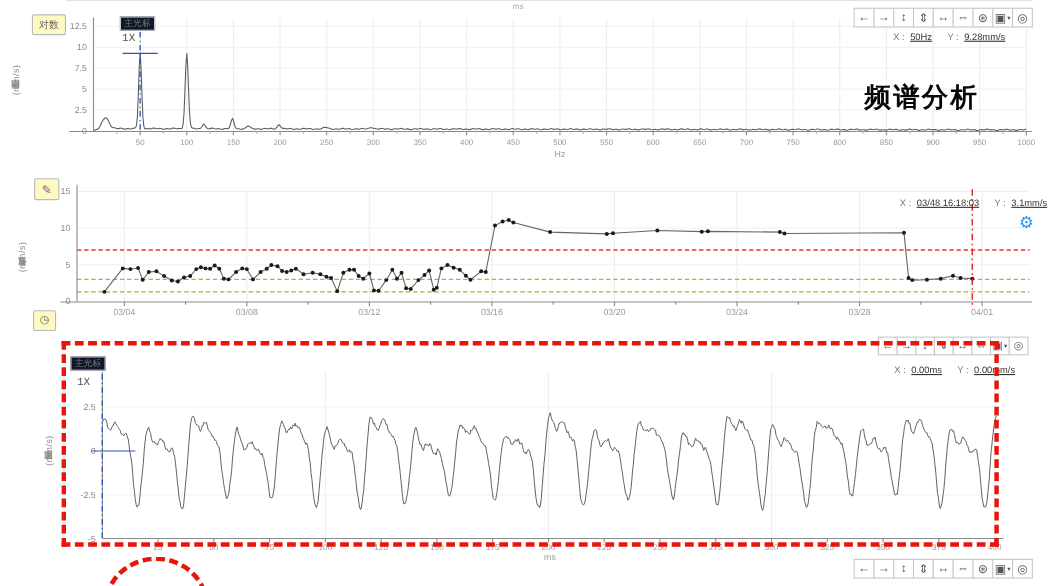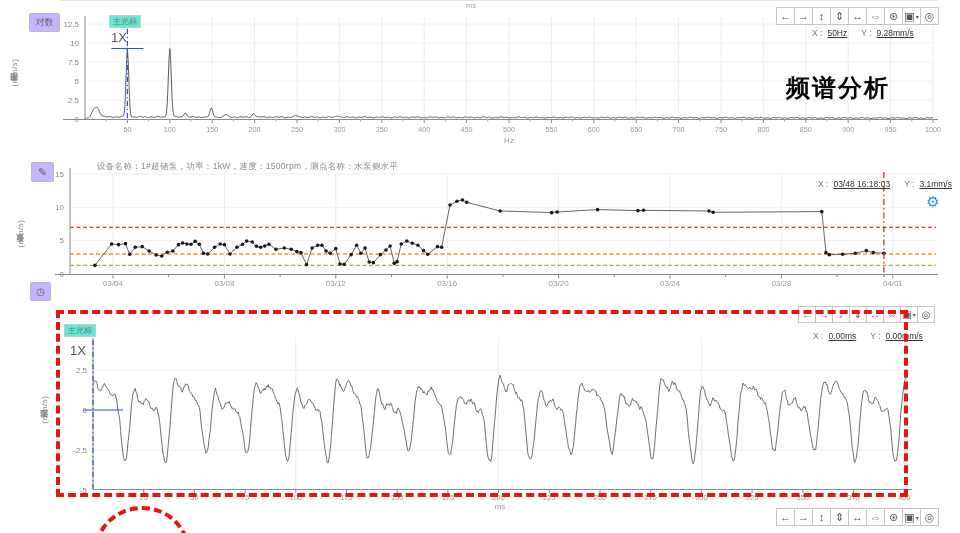--- a/index.html
+++ b/index.html
@@ -2,25 +2,25 @@
 <html><head>
 <meta charset="utf-8">
 <style>
   html,body{margin:0;padding:0;background:#fff;}
   .page{position:relative;width:960px;height:533px;overflow:hidden;background:#fff;
         font-family:"Liberation Sans","DejaVu Sans",sans-serif;border-radius:16px;}
   svg{position:absolute;z-index:1;}
   svg text{font-family:"Liberation Sans","DejaVu Sans",sans-serif;}
   .top-remnant{position:absolute;left:466px;top:1px;font-size:7.5px;color:#aaa;z-index:5;}
   .topline{position:absolute;left:60px;top:0;width:878px;height:1px;background:#e3e3e3;}
-  .mini-btn{position:absolute;border:1px solid #b9b9b9;border-radius:2px;background:#c4b5fd;color:#666;
+  .mini-btn{position:absolute;border:1px solid #b9b9b9;border-radius:2px;background:#fef9c3;color:#666;
             display:flex;align-items:center;justify-content:center;z-index:20;cursor:pointer;}
-  .cursor-tag{position:absolute;border:1px solid #c9c9c9;background:#5eead4;color:#777;
+  .cursor-tag{position:absolute;border:1px solid #c9c9c9;background:#0f172a;color:#777;
               font-size:8px;line-height:11px;padding:0 3px;z-index:20;}
-  .harm{position:absolute;font-size:13px;color:#555;z-index:20;}
+  .harm{position:absolute;font-size:10px;color:#555;z-index:20;font-family:Liberation Mono, monospace;}
   .vlabel{position:absolute;writing-mode:vertical-rl;transform:rotate(180deg);font-size:8px;color:#888;
           z-index:5;letter-spacing:.5px;display:flex;align-items:center;justify-content:center;}
   .tb{position:absolute;display:flex;z-index:30;}
   .tb-btn{width:19px;height:18px;border:1px solid #c6c6c6;margin-left:-1px;background:#fff;color:#555;
           display:flex;align-items:center;justify-content:center;font-size:11px;cursor:pointer;box-sizing:border-box;}
   .tb-sm .tb-btn{width:18px;height:17px;font-size:10px;}
   .caret{font-size:6px;margin-left:1px;color:#555;}
   .readout{position:absolute;display:flex;gap:5px;font-size:8.5px;color:#555;z-index:20;align-items:baseline;white-space:nowrap;}
   .readout .pre{color:#777;}
   .readout .val{color:#333;text-decoration:underline;}
@@ -312,21 +312,20 @@
       <text x="64" y="120.7" text-anchor="end" font-size="8" fill="#888">0</text>
       <text x="64" y="87.35000000000001" text-anchor="end" font-size="8" fill="#888">5</text>
       <text x="64" y="54" text-anchor="end" font-size="8" fill="#888">10</text>
       <text x="64" y="20.650000000000002" text-anchor="end" font-size="8" fill="#888">15</text>
       <line x1="883.888" y1="16" x2="883.888" y2="122" stroke="#e0291e" stroke-width="1.3" stroke-dasharray="6 3 1.5 3"></line>
     </svg>
   <div class="mini-btn" style="left:31px;top:162px;width:21px;height:18px;font-size:11px">
     <span>✎</span>
   </div>
   <div class="vlabel" style="left:16px;top:192px;height:84px">有效值(mm/s)</div>
-  <div class="trend-title">设备名称：1#超储泵，功率：1kW，速度：1500rpm，测点名称：水泵侧水平</div>
   <div class="readout" style="left:818px;top:179px">
     <span class="pre">X :</span>
     <span class="val">03/48 16:18:03</span>
     <span class="pre gap">Y :</span>
     <span class="val">3.1mm/s</span>
   </div>
   <div class="gear-blue">
     <span>⚙</span>
   </div>
   <div class="mini-btn" style="left:30px;top:282px;width:19px;height:17px;font-size:10px">

